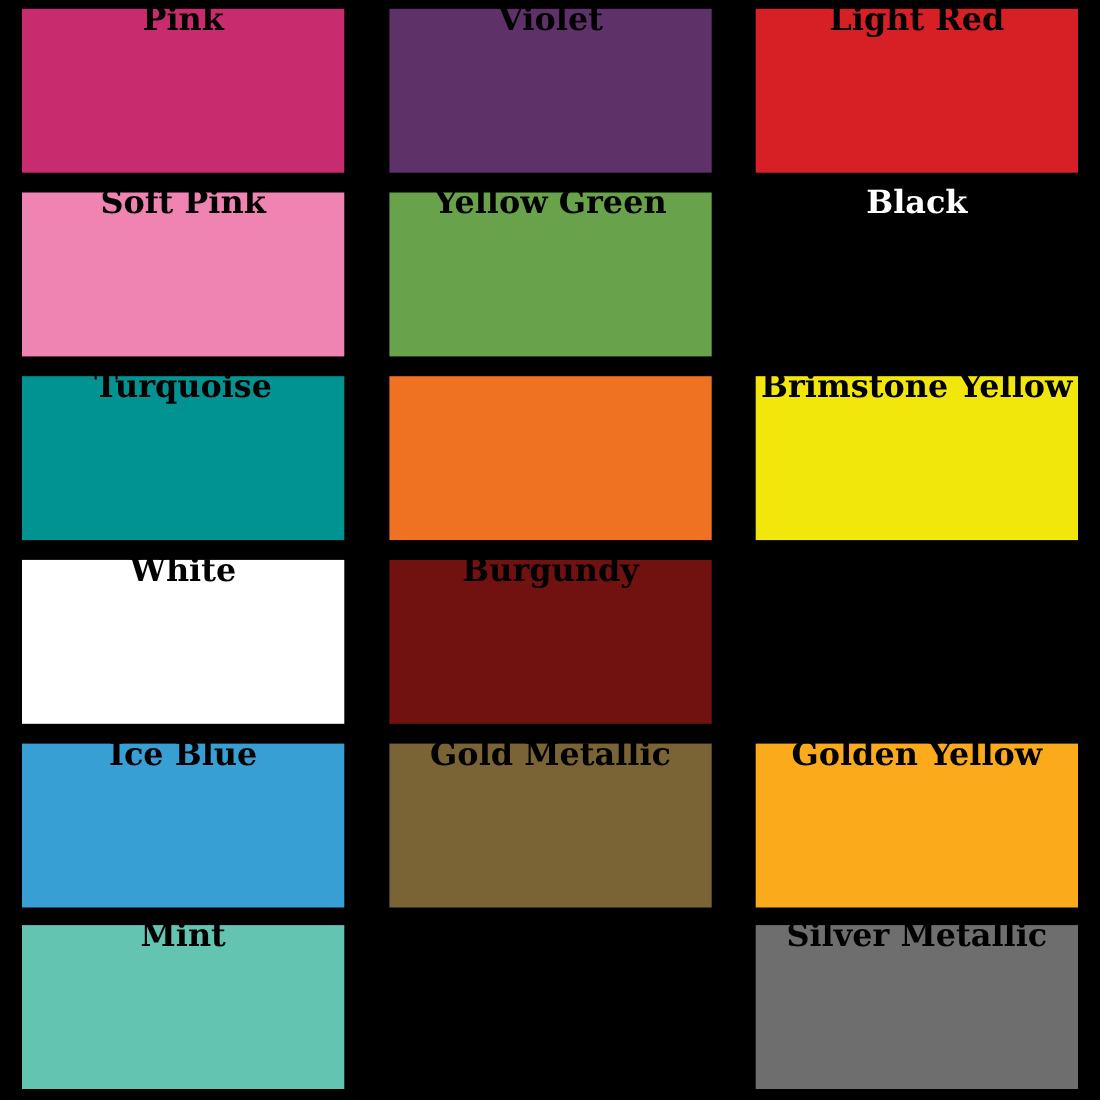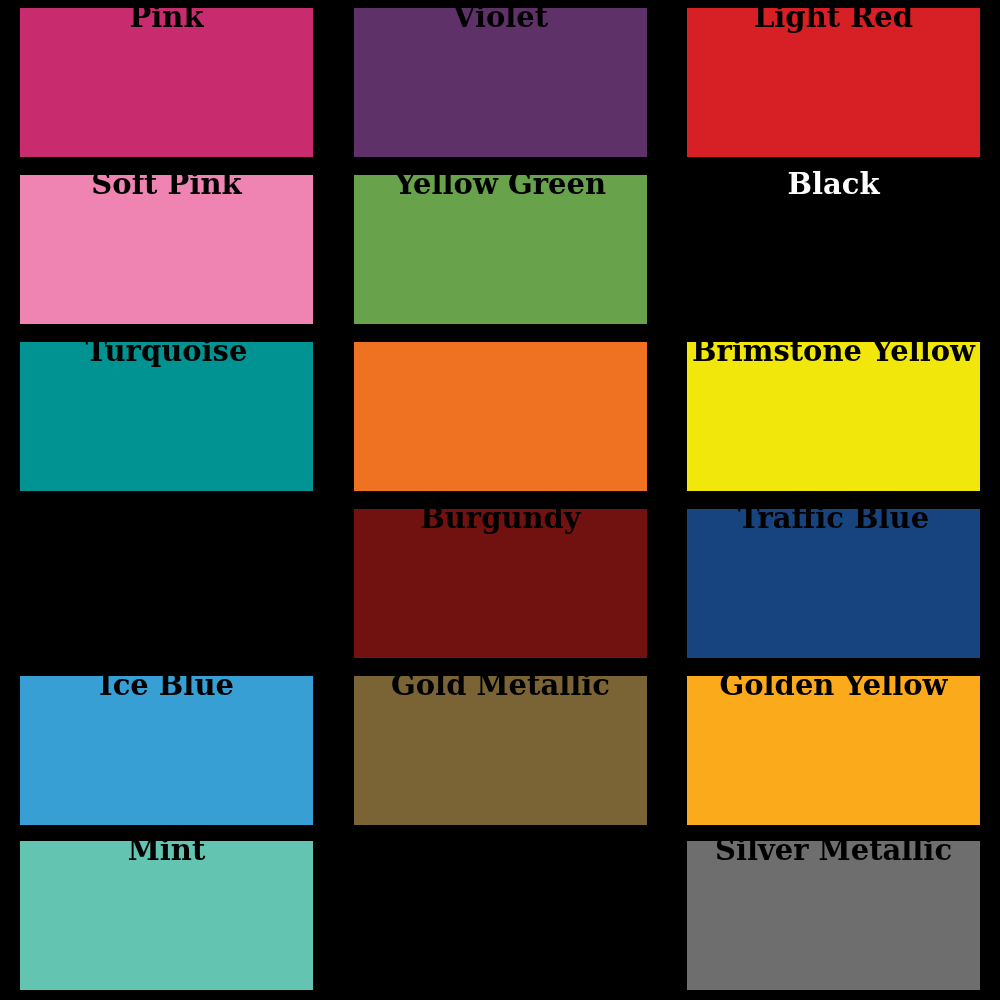--- a/index.html
+++ b/index.html
@@ -81,27 +81,27 @@
       <div class="swatch-block" style="background: rgb(1, 147, 145);"></div>
       <div class="swatch-label" style="color: rgb(0, 0, 0);">Turquoise</div>
     </div>
     <div class="swatch-cell" style="left: 354px; top: 342px;">
       <div class="swatch-block" style="background: rgb(239, 113, 34);"></div>
     </div>
     <div class="swatch-cell" style="left: 687px; top: 342px;">
       <div class="swatch-block" style="background: rgb(242, 231, 11);"></div>
       <div class="swatch-label" style="color: rgb(0, 0, 0);">Brimstone Yellow</div>
     </div>
+    <div class="swatch-cell" style="left: 20px; top: 509px;">
+      <div class="swatch-block" style="background: rgb(255, 255, 255);"></div>
+      <div class="swatch-label" style="color: rgb(0, 0, 0);">White</div>
+    </div>
     <div class="swatch-cell" style="left: 354px; top: 509px;">
       <div class="swatch-block" style="background: rgb(113, 18, 17);"></div>
       <div class="swatch-label" style="color: rgb(0, 0, 0);">Burgundy</div>
-    </div>
-    <div class="swatch-cell" style="left: 687px; top: 509px;">
-      <div class="swatch-block" style="background: rgb(23, 68, 126);"></div>
-      <div class="swatch-label" style="color: rgb(0, 0, 0);">Traffic Blue</div>
     </div>
     <div class="swatch-cell" style="left: 20px; top: 676px;">
       <div class="swatch-block" style="background: rgb(55, 159, 212);"></div>
       <div class="swatch-label" style="color: rgb(0, 0, 0);">Ice Blue</div>
     </div>
     <div class="swatch-cell" style="left: 354px; top: 676px;">
       <div class="swatch-block" style="background: rgb(122, 100, 53);"></div>
       <div class="swatch-label" style="color: rgb(0, 0, 0);">Gold Metallic</div>
     </div>
     <div class="swatch-cell" style="left: 687px; top: 676px; border-radius: 10px;">

